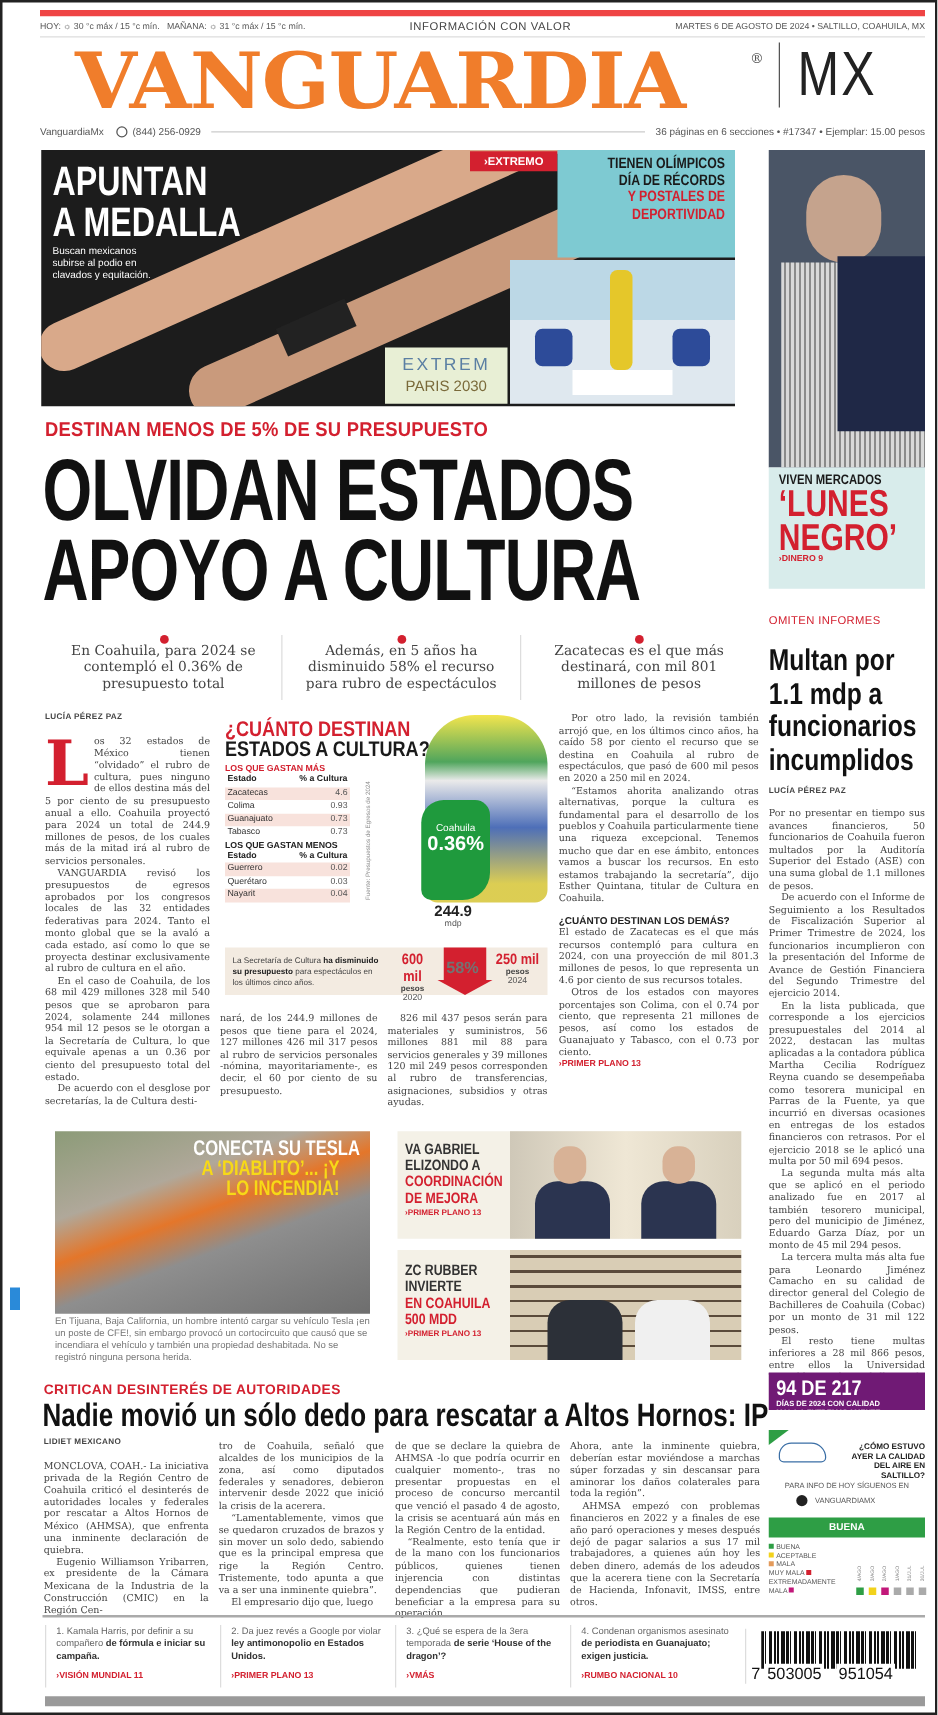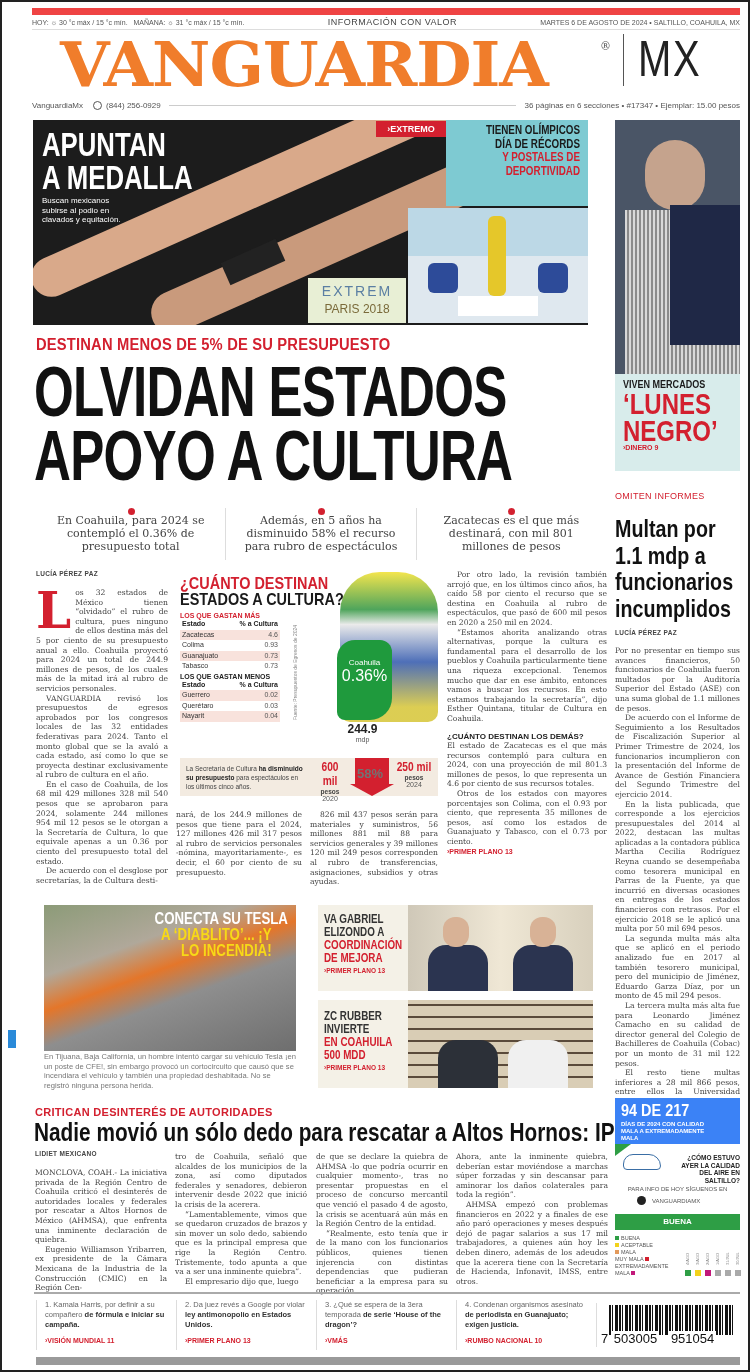--- a/index.html
+++ b/index.html
@@ -4,21 +4,21 @@
 <style>
 *{box-sizing:border-box;margin:0;padding:0}
 html,body{width:750px;height:1372px;background:#fff;overflow:hidden}
 body{position:relative;font-family:"DejaVu Serif",serif;color:#333}
 .frame{position:absolute;left:0;top:0;width:750px;height:1372px;border:2px solid #222;background:#fff}
 .sans{font-family:"Liberation Sans",sans-serif}
 .cond{font-family:"Liberation Sans",sans-serif;font-stretch:condensed}
 .abs{position:absolute}
 .red{color:#d3202f}
 
-.topbar{left:32px;top:8px;width:708px;height:22px;border-top:7px solid #ef4444;border-bottom:1px solid #ddd;font-size:7px;color:#555;display:flex;align-items:center;justify-content:space-between}
+.topbar{left:32px;top:8px;width:708px;height:22px;border-top:5px solid #ef4444;border-bottom:1px solid #ddd;font-size:7px;color:#555;display:flex;align-items:center;justify-content:space-between}
 .topbar .mid{font-size:9px;letter-spacing:.5px;color:#444}
 .logo{left:60px;top:28px;font-family:"DejaVu Serif",serif;font-weight:bold;font-size:62px;color:#f07d2b;letter-spacing:-1px;transform:scaleX(1.03);transform-origin:left}
 .reg{left:600px;top:40px;font-size:11px;color:#555}
 .vsep{left:623px;top:34px;width:1px;height:52px;background:#555}
 .mx{left:638px;top:30px;font-family:"Liberation Sans",sans-serif;font-size:50px;color:#222;font-weight:300;letter-spacing:2px;transform:scaleX(.8);transform-origin:left}
 .subbar{left:32px;top:96px;width:708px;height:18px;font-size:8px;color:#555;display:flex;align-items:center}
 .subbar .line{flex:1;height:1px;background:#ccc;margin:0 8px}
 
 .hero{left:33px;top:120px;width:555px;height:205px;background:#1c1c1c;overflow:hidden}
 .diver{position:absolute;background:#d9a98a;border-radius:40px}
@@ -114,21 +114,21 @@
 </div>
 <div class="abs podium">
   <div style="position:absolute;left:0;top:0;width:100%;height:48px;background:#bcd8e6"></div>
   <div style="position:absolute;left:80px;top:8px;width:18px;height:80px;background:#e5c72a;border-radius:6px"></div>
   <div style="position:absolute;left:20px;top:55px;width:30px;height:30px;background:#2d4b99;border-radius:6px"></div>
   <div style="position:absolute;left:130px;top:55px;width:30px;height:30px;background:#2d4b99;border-radius:6px"></div>
   <div style="position:absolute;left:50px;top:88px;width:80px;height:20px;background:#fff"></div>
 </div>
 <div class="abs paris-logo sans">
   <div style="font-size:14px;letter-spacing:2px">EXTREM</div>
-  <div style="font-size:12px;color:#7a6a3a">PARIS 2018</div>
+  <div style="font-size:12px;color:#7a6a3a">PARIS 2030</div>
 </div>
 
 <div class="abs market-photo">
   <div style="position:absolute;left:30px;top:20px;width:60px;height:70px;background:#c5a38d;border-radius:30px"></div>
   <div style="position:absolute;left:10px;top:90px;width:115px;height:164px;background:repeating-linear-gradient(90deg,#d8d8d8 0 2px,#8a8a8a 2px 4px)"></div>
   <div style="position:absolute;left:55px;top:85px;width:70px;height:140px;background:#1f2846"></div>
 </div>
 <div class="abs market-box cond">
   <div class="k">VIVEN MERCADOS</div>
   <div class="big">‘LUNES</div>
@@ -206,21 +206,21 @@
       </div>
     <div class="row s">
         <span>Nayarit</span>
         <span class="v">0.04</span>
       </div>
   </div>
 </div>
 <div class="abs sans" style="left:292px;top:640px;font-size:5px;color:#888;transform:rotate(-90deg);transform-origin:left top;white-space:nowrap;top:720px">Fuente: Presupuestos de Egresos de 2024</div>
 <div class="abs coah">
   <div style="font-size:8px">Coahuila</div>
-  <div style="font-size:16px;font-weight:normal">0.36%</div>
+  <div style="font-size:16px;font-weight:bold">0.36%</div>
 </div>
 <div class="abs sans" style="left:335px;top:722px;width:55px;text-align:center">
   <div style="font-size:12px;font-weight:bold;color:#222">244.9</div>
   <div style="font-size:7px;color:#555">mdp</div>
 </div>
 <div class="abs budget">
   <div style="position:absolute;left:6px;top:6px;width:118px;font-size:6.5px;line-height:9px;color:#444"><span>La Secretaría de Cultura </span><b style="color:#222">ha disminuido su presupuesto</b><span> para espectáculos en los últimos cinco años.</span></div>
   <div style="position:absolute;left:130px;top:2px;text-align:center;width:40px">
     <div class="red" style="font-size:12px;font-weight:bold;transform:scaleX(.85)">600 mil</div>
     <div style="font-size:6.5px;font-weight:bold;color:#444">pesos</div>
@@ -236,21 +236,21 @@
   </div>
 </div>
 
 <div class="abs col" style="left:176px;top:810px;width:126px">nará, de los 244.9 millones de pesos que tiene para el 2024, 127 millones 426 mil 317 pesos al rubro de servicios personales -nómina, mayoritariamente-, es decir, el 60 por ciento de su presupuesto.</div>
 <div class="abs col ind" style="left:310px;top:810px;width:128px">826 mil 437 pesos serán para materiales y suministros, 56 millones 881 mil 88 para servicios generales y 39 millones 120 mil 249 pesos corresponden al rubro de transferencias, asignaciones, subsidios y otras ayudas.</div>
 <div class="abs col" style="left:447px;top:570px;width:160px">
   <p class="ind">Por otro lado, la revisión también arrojó que, en los últimos cinco años, ha caído 58 por ciento el recurso que se destina en Coahuila al rubro de espectáculos, que pasó de 600 mil pesos en 2020 a 250 mil en 2024.</p>
   <p class="ind">“Estamos ahorita analizando otras alternativas, porque la cultura es fundamental para el desarrollo de los pueblos y Coahuila particularmente tiene una riqueza excepcional. Tenemos mucho que dar en ese ámbito, entonces vamos a buscar los recursos. En esto estamos trabajando la secretaría”, dijo Esther Quintana, titular de Cultura en Coahuila.</p>
   <p class="sans" style="font-weight:bold;color:#222;margin-top:8px;font-size:8px">¿CUÁNTO DESTINAN LOS DEMÁS?</p>
   <p>El estado de Zacatecas es el que más recursos contempló para cultura en 2024, con una proyección de mil 801.3 millones de pesos, lo que representa un 4.6 por ciento de sus recursos totales.</p>
-  <p class="ind">Otros de los estados con mayores porcentajes son Colima, con el 0.93 por ciento, que representa 35 millones de pesos, así como los estados de Guanajuato y Tabasco, con el 0.73 por ciento.</p>
+  <p class="ind">Otros de los estados con mayores porcentajes son Colima, con el 0.74 por ciento, que representa 21 millones de pesos, así como los estados de Guanajuato y Tabasco, con el 0.73 por ciento.</p>
   <p class="sans red" style="font-weight:bold;font-size:7px">›PRIMER PLANO 13</p>
 </div>
 
 <div class="abs tesla">
   <div class="cond" style="position:absolute;right:8px;top:6px;text-align:right;font-weight:bold;font-size:17px;line-height:16px;color:#fff;transform:scaleX(.78);transform-origin:right">
     <div>CONECTA SU TESLA</div>
     <div style="color:#f7d917;width:150px">A ‘DIABLITO’... ¡Y LO INCENDIA!</div>
   </div>
 </div>
 <div class="abs tesla-cap">En Tijuana, Baja California, un hombre intentó cargar su vehículo Tesla ¡en un poste de CFE!, sin embargo provocó un cortocircuito que causó que se incendiara el vehículo y también una propiedad deshabitada. No se registró ninguna persona herida.</div>
@@ -309,21 +309,21 @@
   <p>de que se declare la quiebra de AHMSA -lo que podría ocurrir en cualquier momento-, tras no presentar propuestas en el proceso de concurso mercantil que venció el pasado 4 de agosto, la crisis se acentuará aún más en la Región Centro de la entidad.</p>
     <p class="ind">“Realmente, esto tenía que ir de la mano con los funcionarios públicos, quienes tienen injerencia con distintas dependencias que pudieran beneficiar a la empresa para su operación.</p>
 </div>
 <div class="abs col" style="left:456px;top:1152px;width:152px">
   <p>Ahora, ante la inminente quiebra, deberían estar moviéndose a marchas súper forzadas y sin descansar para aminorar los daños colaterales para toda la región”.</p>
     <p class="ind">AHMSA empezó con problemas financieros en 2022 y a finales de ese año paró operaciones y meses después dejó de pagar salarios a sus 17 mil trabajadores, a quienes aún hoy les deben dinero, además de los adeudos que la acerera tiene con la Secretaría de Hacienda, Infonavit, IMSS, entre otros.</p>
 </div>
 <div class="abs" style="left:34px;top:1292px;width:706px;height:2px;background:#aaa"></div>
 
 <div class="abs aq sans">
-  <div style="position:absolute;left:0;top:0;width:125px;height:46px;background:#3b82f6;padding:3px 6px;color:#fff">
+  <div style="position:absolute;left:0;top:0;width:125px;height:30px;background:#701a75;padding:3px 6px;color:#fff">
     <div class="cond" style="font-size:17px;font-weight:bold;transform:scaleX(.85);transform-origin:left;white-space:nowrap">94 DE 217</div>
     <div style="font-size:6px;font-weight:bold;line-height:7px;width:100px">DÍAS DE 2024 CON CALIDAD MALA A EXTREMADAMENTE MALA</div>
   </div>
   <div style="position:absolute;left:0;top:46px;width:0;height:0;border-right:16px solid transparent;border-top:12px solid #2e9e45"></div>
   <div style="position:absolute;left:8px;top:56px;width:38px;height:16px;border:1px solid #3a6ea5;border-radius:10px 12px 4px 4px"></div>
   <div style="position:absolute;left:55px;top:56px;width:70px;text-align:right;font-size:6.5px;line-height:7.5px;font-weight:bold;color:#222">¿CÓMO ESTUVO AYER LA CALIDAD DEL AIRE EN SALTILLO?</div>
   <div style="position:absolute;left:0;top:88px;width:125px;text-align:center;font-size:6px;color:#555">PARA INFO DE HOY SÍGUENOS EN</div>
   <div style="position:absolute;left:22px;top:98px;display:flex;align-items:center;font-size:6px;color:#555">
     <span style="display:inline-block;width:9px;height:9px;border-radius:50%;background:#222;margin-right:6px"></span>
     <span>VANGUARDIAMX</span>

